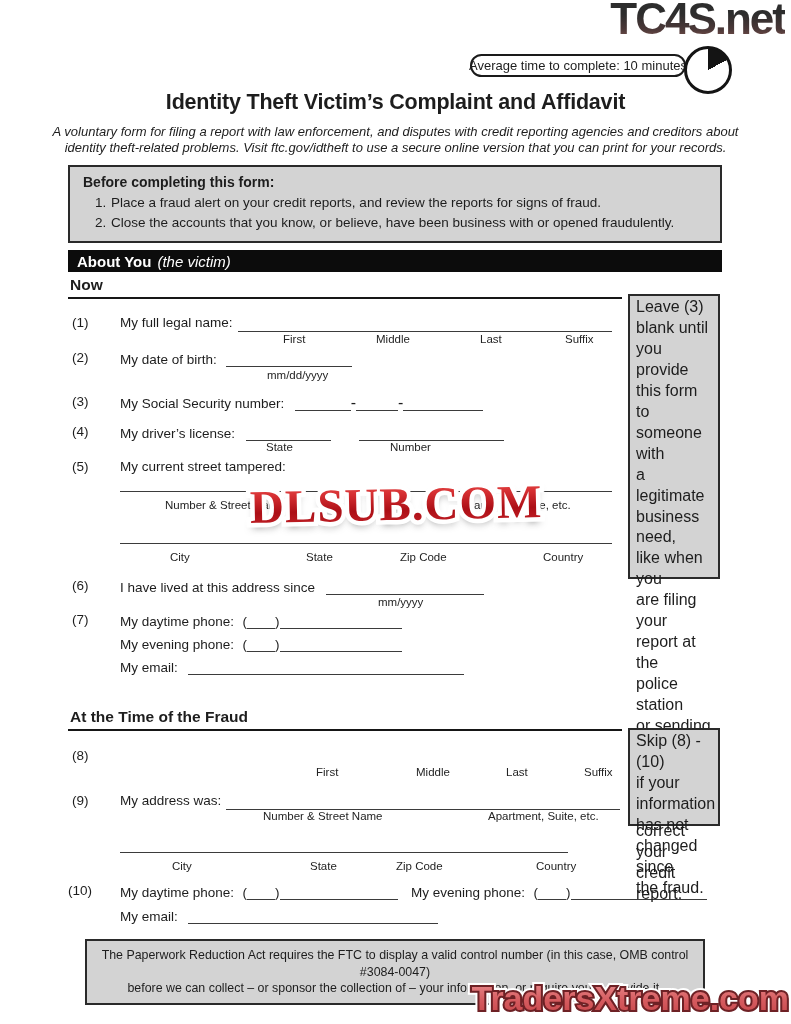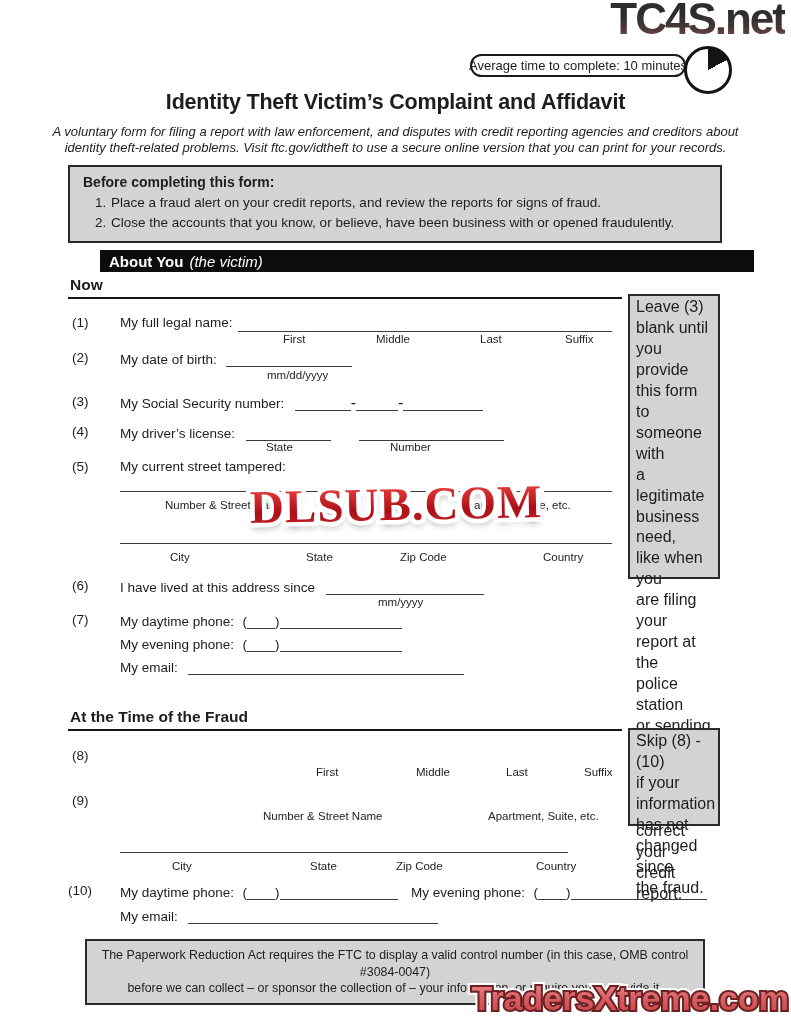--- a/index.html
+++ b/index.html
@@ -66,21 +66,21 @@
   .before-item { display:flex; font-size:13.5px; line-height:1.45; padding-left:12px; }
   .before-item .n { width:16px; flex:none; }
   .pra-box {
     left:85px; top:939px; width:600px; padding:6px 8px; text-align:center;
     font-size:12.4px; line-height:1.35; white-space:pre-line; z-index:5;
   }
 
   
   .secbar {
     left:68px; top:250px; width:645px; height:22px; background:#0c0c0c; color:#fff;
-    display:flex; align-items:center; padding-left:9px; font-size:15px;margin-left:32px;
+    display:flex; align-items:center; padding-left:9px; font-size:15px;
   }
   .secbar .t { font-weight:bold; }
   .secbar .s { font-style:italic; margin-left:6px; }
   .subhead { font-size:15.5px; font-weight:bold; }
   .rule { border-top:2px solid #161616; height:0; }
 
   .sidenote {
     left:628px; width:76px; padding:1px 6px; font-size:16px; line-height:1.31;
     white-space:pre-line; z-index:1;
   }
@@ -228,20 +228,24 @@
 changed since
 the fraud.</div>
 
   <div class="abs num" style="left:72px; top:748px;">(8)</div>
   <span class="sub" style="left:316px; top:766px;">First</span>
   <span class="sub" style="left:416px; top:766px;">Middle</span>
   <span class="sub" style="left:506px; top:766px;">Last</span>
   <span class="sub" style="left:584px; top:766px;">Suffix</span>
 
   <div class="abs num" style="left:72px; top:793px;">(9)</div>
+  <div class="abs row" style="left:120px; top:793px; width:500px;">
+    <span class="lbl">My address was:</span>
+    <span class="fill"></span>
+  </div>
   <span class="sub" style="left:263px; top:810px;">Number &amp; Street Name</span>
   <span class="sub" style="left:488px; top:810px;">Apartment, Suite, etc.</span>
   <div class="abs hline" style="left:120px; top:852px; width:448px;"></div>
   <span class="sub" style="left:172px; top:860px;">City</span>
   <span class="sub" style="left:310px; top:860px;">State</span>
   <span class="sub" style="left:396px; top:860px;">Zip Code</span>
   <span class="sub" style="left:536px; top:860px;">Country</span>
 
   <div class="abs num" style="left:68px; top:883px;">(10)</div>
   <div class="abs" style="left:120px; top:883px; white-space:nowrap;">

